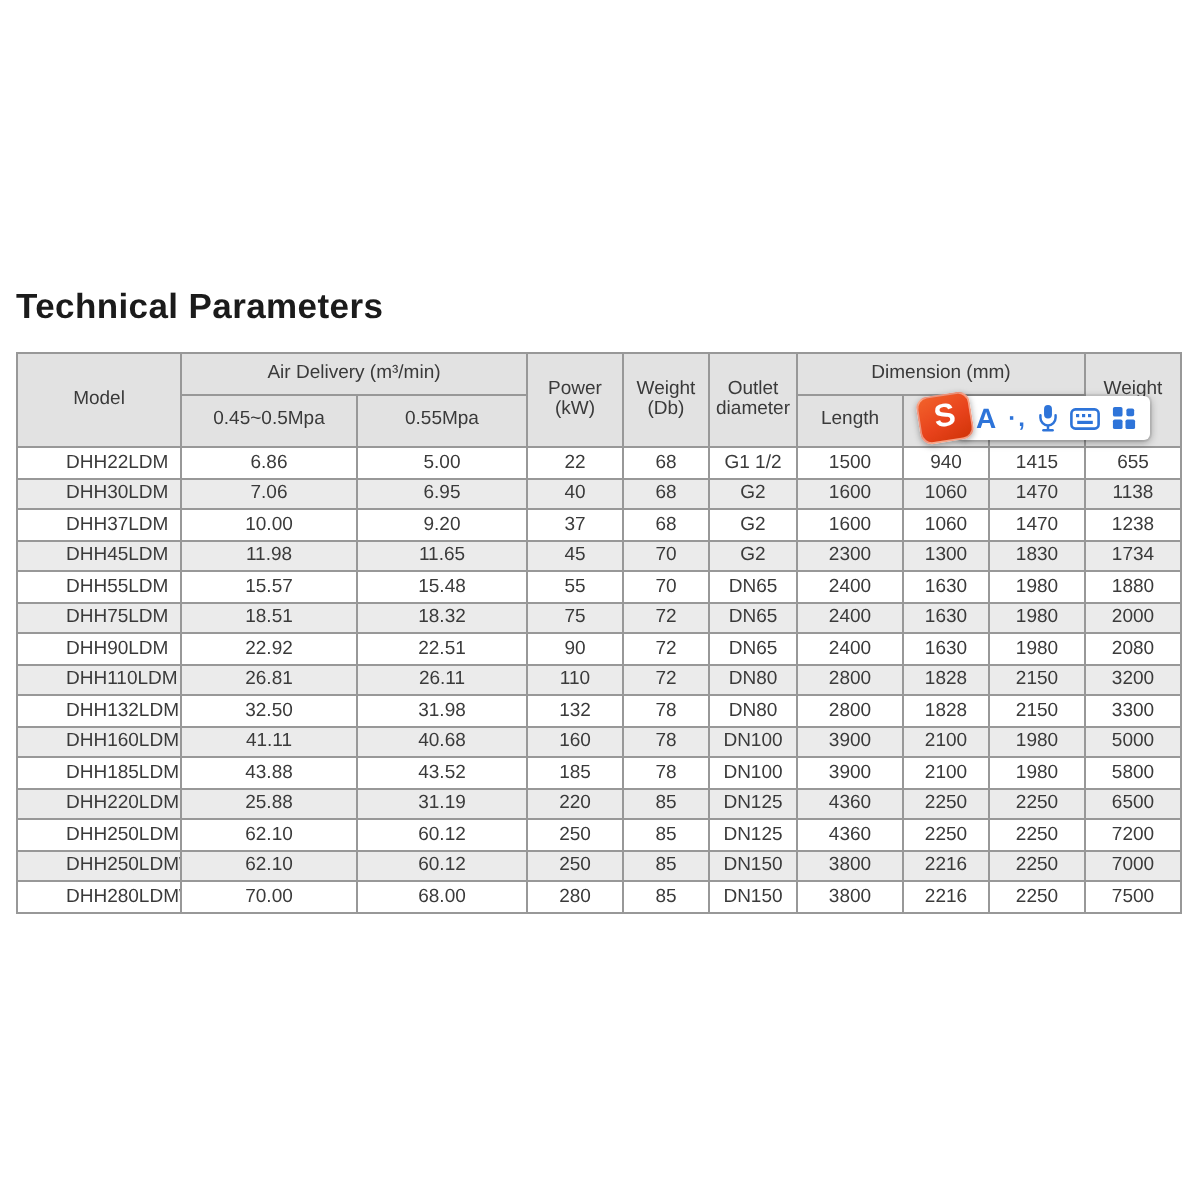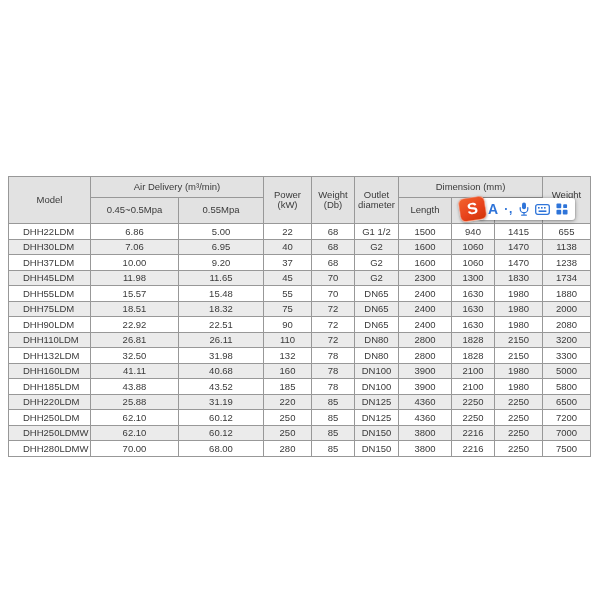--- a/index.html
+++ b/index.html
@@ -17,21 +17,21 @@
   table.params{position:absolute;left:8px;top:176px;width:582px;border-collapse:collapse;
     table-layout:fixed;font-size:9.5px;color:var(--text);
     border:1.5px solid var(--border-outer);}
   table.params th, table.params td{border:1px solid var(--border-inner);
     text-align:center;vertical-align:middle;font-weight:400;overflow:hidden;white-space:nowrap;}
   thead th{background:var(--header-bg);line-height:10.5px;}
   thead tr.h1 th{height:21px;}
   thead tr.h2 th{height:26px;}
   tbody td{height:15.5px;background:#fff;}
   tbody tr:nth-child(even) td{background:var(--stripe-bg);}
-  tbody td.model-cell{text-align:left;padding-left:14px;}
+  tbody td.model-cell{text-align:left;padding-left:24px;}
 
   
   .ime-toolbar{position:absolute;left:459px;top:197px;display:flex;align-items:center;z-index:5;}
   .ime-logo{width:27px;height:24px;border-radius:6px;z-index:2;flex:0 0 auto;
     background:linear-gradient(155deg,#f2622b 0%,#e8431c 55%,#d13408 100%);
     transform:rotate(-9deg);display:flex;align-items:center;justify-content:center;
     color:#fff;font-size:16px;font-weight:800;box-shadow:0 1px 3px rgba(0,0,0,.35);
     border:1px solid rgba(255,255,255,.45);cursor:pointer;}
   .ime-panel{display:flex;align-items:center;gap:6px;height:22px;background:#fff;
     border-radius:3px;padding:0 7px 0 9px;margin-left:-7px;
@@ -39,20 +39,21 @@
   .ime-a{color:var(--ime-blue);font-size:14px;font-weight:700;line-height:1;cursor:pointer;}
   .ime-punct{color:var(--ime-blue);font-size:12px;font-weight:700;line-height:1;
     letter-spacing:1px;cursor:pointer;}
   .ime-icon{display:flex;align-items:center;justify-content:center;cursor:pointer;}
 </style>
 </head>
 <body>
 
 <div class="page">
 
+  <div class="page-title">Technical Parameters</div>
 
   <table class="params">
     <colgroup>
       <col style="width:82px">
         <col style="width:88px">
         <col style="width:85px">
       <col style="width:48px">
         <col style="width:43px">
         <col style="width:44px">
       <col style="width:53px">

